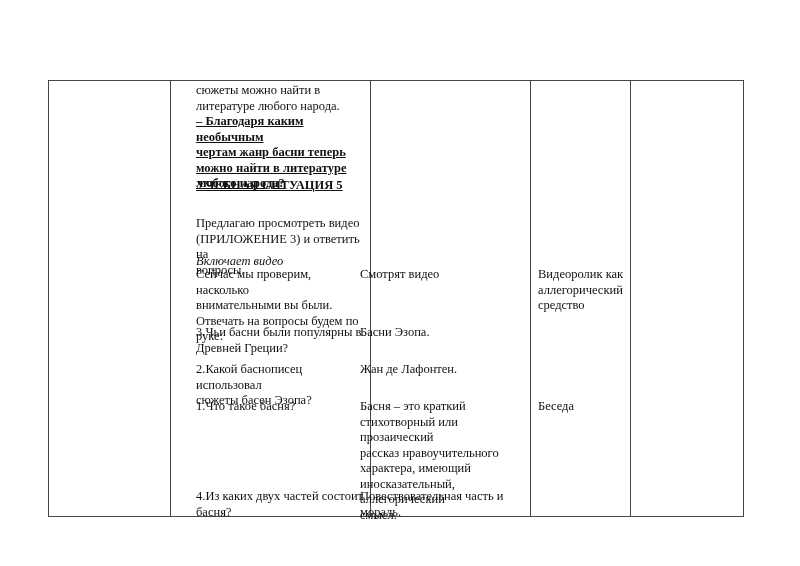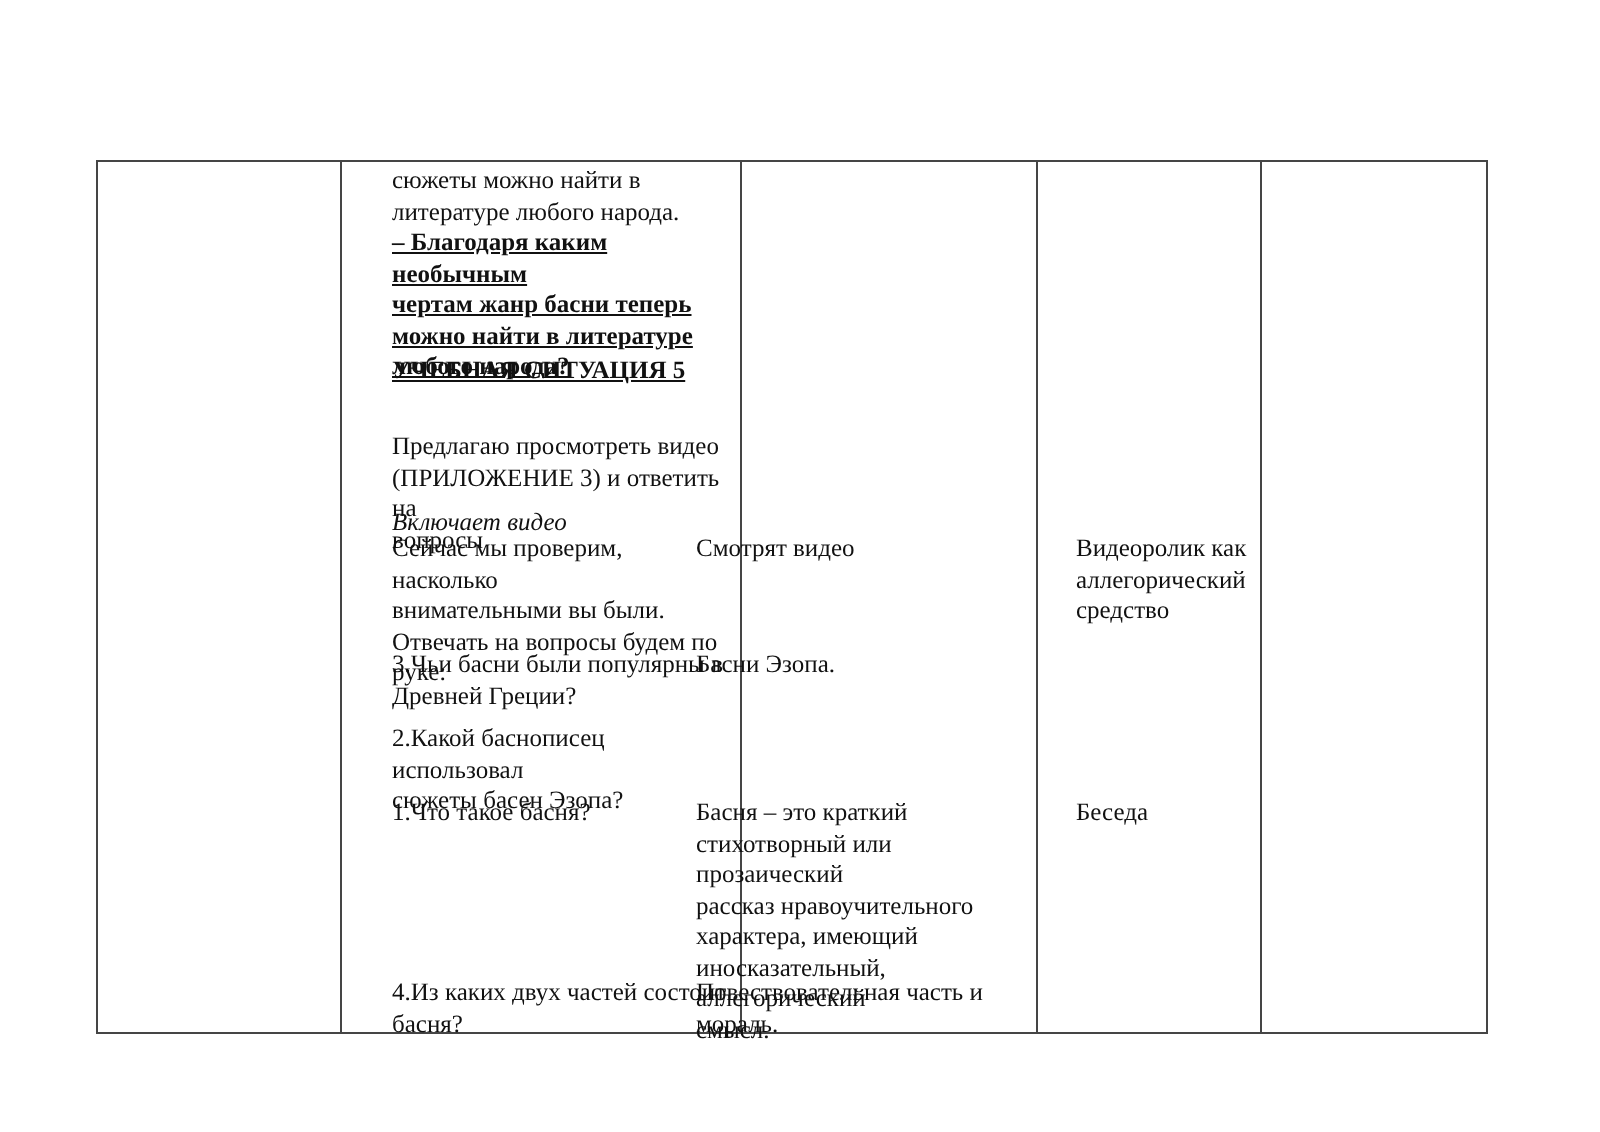--- a/index.html
+++ b/index.html
@@ -27,21 +27,21 @@
   }
   .cell {
     position: absolute;
     top: 0;
     height: 100%;
     border-right: 1px solid #454545;
     box-sizing: border-box;
   }
   .c1 { left: 0;     width: 122px; }
   .c2 { left: 140px; width: 182px; }
-  .c3 { left: 292px; width: 178px; font-family: Liberation Serif, serif; }
+  .c3 { left: 304px; width: 178px; font-family: Liberation Serif, serif; }
   .c4 { left: 482px; width: 100px; }
   .c5 { left: 582px; width: 114px; border-right: none; }
   .p {
     position: absolute;
     left: 7px;
     right: 3px;
     font-size: 12.5px;
     line-height: 15.5px;
     white-space: pre-line;
   }
@@ -78,20 +78,21 @@
       <div class="p" style="top:281px">2.Какой баснописец использовал
 сюжеты басен Эзопа?</div>
       <div class="p" style="top:318px">1.Что такое басня?</div>
       <div class="p" style="top:408px">4.Из каких двух частей состоит
 басня?</div>
     </div>
 
     <div class="cell c3">
       <div class="p" style="top:186px">Смотрят видео</div>
       <div class="p" style="top:244px">Басни Эзопа.</div>
+      <div class="p" style="top:281px">Жан де Лафонтен.</div>
       <div class="p" style="top:318px">Басня – это краткий
 стихотворный или прозаический
 рассказ нравоучительного
 характера, имеющий
 иносказательный, аллегорический
 смысл.</div>
       <div class="p" style="top:408px">Повествовательная часть и
 мораль.</div>
     </div>
 

